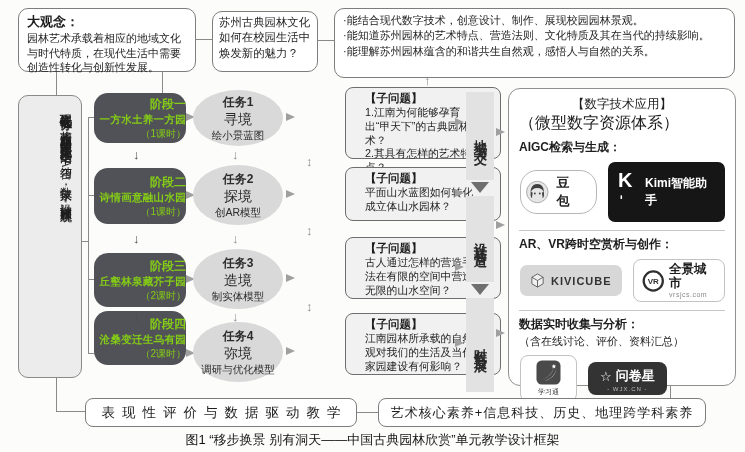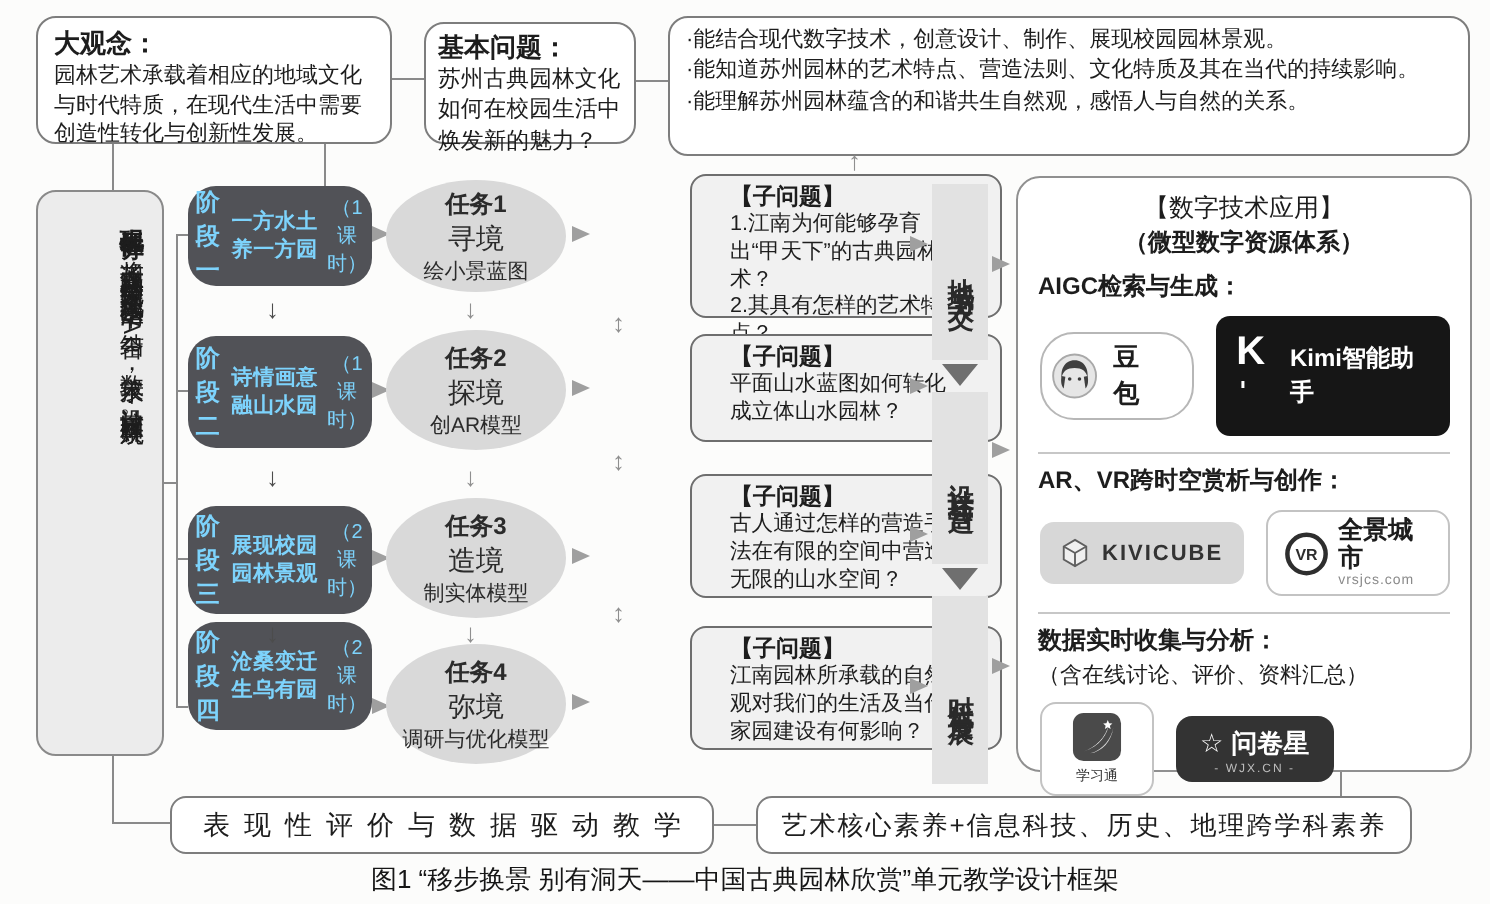--- a/index.html
+++ b/index.html
@@ -12,22 +12,22 @@
   .tb{padding:4px 8px;}
   .tb .t{font-weight:700;font-size:13px;}
   .tb .b{font-size:11px;line-height:1.34;}
   .goals .g{font-size:11px;line-height:1.4;}
   
   .ptask{position:absolute;left:18px;top:95px;width:64px;height:283px;background:#ececec;
     border:1.4px solid #8a8a8a;border-radius:10px;writing-mode:vertical-rl;
     padding:8px 5px;font-size:12px;line-height:21px;letter-spacing:1px;box-sizing:border-box;}
   .pt-title{font-weight:700;margin-inline-end:12px;}
   
-  .stage{position:absolute;left:94px;width:92px;background:#515257;color:#7dd3fc;border-radius:14px;
-    display:flex;flex-direction:row;align-items:center;justify-content:center;text-align:center;box-sizing:border-box;}
+  .stage{position:absolute;left:94px;width:92px;background:#515257;color:#84cc16;border-radius:14px;
+    display:flex;flex-direction:column;align-items:flex-end;justify-content:center;text-align:center;box-sizing:border-box;}
   .s-name{font-size:12px;font-weight:700;}
   .s-theme{font-size:10.5px;font-weight:700;letter-spacing:.3px;}
   .s-dur{font-size:10px;}
   
   .task{position:absolute;left:193px;width:90px;background:#d9d9d9;border-radius:50%;color:#2b2b2b;
     display:flex;flex-direction:column;align-items:center;justify-content:center;text-align:center;box-sizing:border-box;}
   .t-name{font-size:12px;font-weight:700;}
   .t-mode{font-size:14px;}
   .t-out{font-size:10.5px;}
   
@@ -40,21 +40,21 @@
     display:flex;align-items:center;justify-content:center;font-size:13px;font-weight:700;
     letter-spacing:3px;color:#2a2a2a;box-sizing:border-box;}
   .arr-d{position:absolute;width:0;height:0;border-left:9px solid transparent;border-right:9px solid transparent;border-top:11px solid #6f6f6f;}
   .arr-r{position:absolute;width:0;height:0;border-top:4.5px solid transparent;border-bottom:4.5px solid transparent;border-left:9px solid #9f9f9f;}
   .garr{position:absolute;font-weight:700;color:#8f8f8f;font-size:13px;line-height:1;}
   .darr{position:absolute;font-weight:700;color:#4c4c4c;font-size:13px;line-height:1;}
   
   .panel{position:absolute;left:508px;top:88px;width:228px;height:298px;background:#fff;
     border:1.4px solid #909090;border-radius:12px;padding:7px 10px 6px;box-sizing:border-box;}
   .p-title{text-align:center;font-weight:400;font-size:12.5px;}
-  .p-sub{text-align:center;font-weight:700;font-size:12px;margin-bottom:4px;}
+  .p-sub{font-weight:400;font-size:16px;margin-bottom:4px;}
   .p-label{font-weight:700;font-size:12px;margin-top:5px;}
   .p-note{font-size:11px;margin-top:1px;}
   .divider{border:none;border-top:1.2px solid #c7c7c7;margin:8px 0 3px;}
   .badge-row{display:flex;align-items:center;gap:11px;margin-top:6px;margin-left:1px;}
   .bdg-doubao{display:flex;align-items:center;gap:8px;background:#fff;border:1.5px solid #b7b7b7;
     border-radius:17px;padding:3px 15px 3px 5px;font-size:13px;font-weight:600;}
   .bdg-kimi{display:flex;align-items:center;gap:7px;background:#161616;color:#fff;border-radius:7px;
     padding:7px 10px;font-size:12px;font-weight:700;}
   .kimi-k{font-size:20px;font-weight:700;}
   .bdg-kivi{display:flex;align-items:center;gap:6px;background:#d7d7d7;border-radius:7px;
@@ -79,21 +79,20 @@
 <body>
 
 <div class="canvas">
 
   <div class="box tb" style="left:18px;top:8px;width:178px;height:64px;">
     <div class="t">大观念：</div>
     <div class="b">园林艺术承载着相应的地域文化与时代特质，在现代生活中需要创造性转化与创新性发展。</div>
   </div>
   <div class="hline" style="left:196px;top:39px;width:16px;"></div>
   <div class="box tb" style="left:212px;top:11px;width:106px;height:61px;padding:3px 6px;">
-    <div class="t">基本问题：</div>
     <div class="b" style="font-size:11.4px;">苏州古典园林文化如何在校园生活中焕发新的魅力？</div>
   </div>
   <div class="hline" style="left:318px;top:40px;width:16px;"></div>
   <div class="box tb goals" style="left:334px;top:8px;width:401px;height:70px;">
     <div class="g">·能结合现代数字技术，创意设计、制作、展现校园园林景观。</div>
     <div class="g">·能知道苏州园林的艺术特点、营造法则、文化特质及其在当代的持续影响。</div>
     <div class="g">·能理解苏州园林蕴含的和谐共生自然观，感悟人与自然的关系。</div>
   </div>
 
   <div class="vline" style="left:56px;top:72px;height:23px;"></div>
@@ -118,21 +117,21 @@
     <div class="s-theme">一方水土养一方园</div>
     <div class="s-dur">（1课时）</div>
   </div>
   <div class="stage" style="top:168px;height:56px;">
     <div class="s-name">阶段二</div>
     <div class="s-theme">诗情画意融山水园</div>
     <div class="s-dur">（1课时）</div>
   </div>
   <div class="stage" style="top:253px;height:54px;">
     <div class="s-name">阶段三</div>
-    <div class="s-theme">展现校园园林景观</div>
+    <div class="s-theme">丘壑林泉藏芥子园</div>
     <div class="s-dur">（2课时）</div>
   </div>
   <div class="stage" style="top:311px;height:54px;">
     <div class="s-name">阶段四</div>
     <div class="s-theme">沧桑变迁生乌有园</div>
     <div class="s-dur">（2课时）</div>
   </div>
   <span class="darr" style="left:133px;top:148px;">↓</span>
   <span class="darr" style="left:133px;top:232px;">↓</span>
   <span class="darr" style="left:133px;top:310px;">↓</span>

